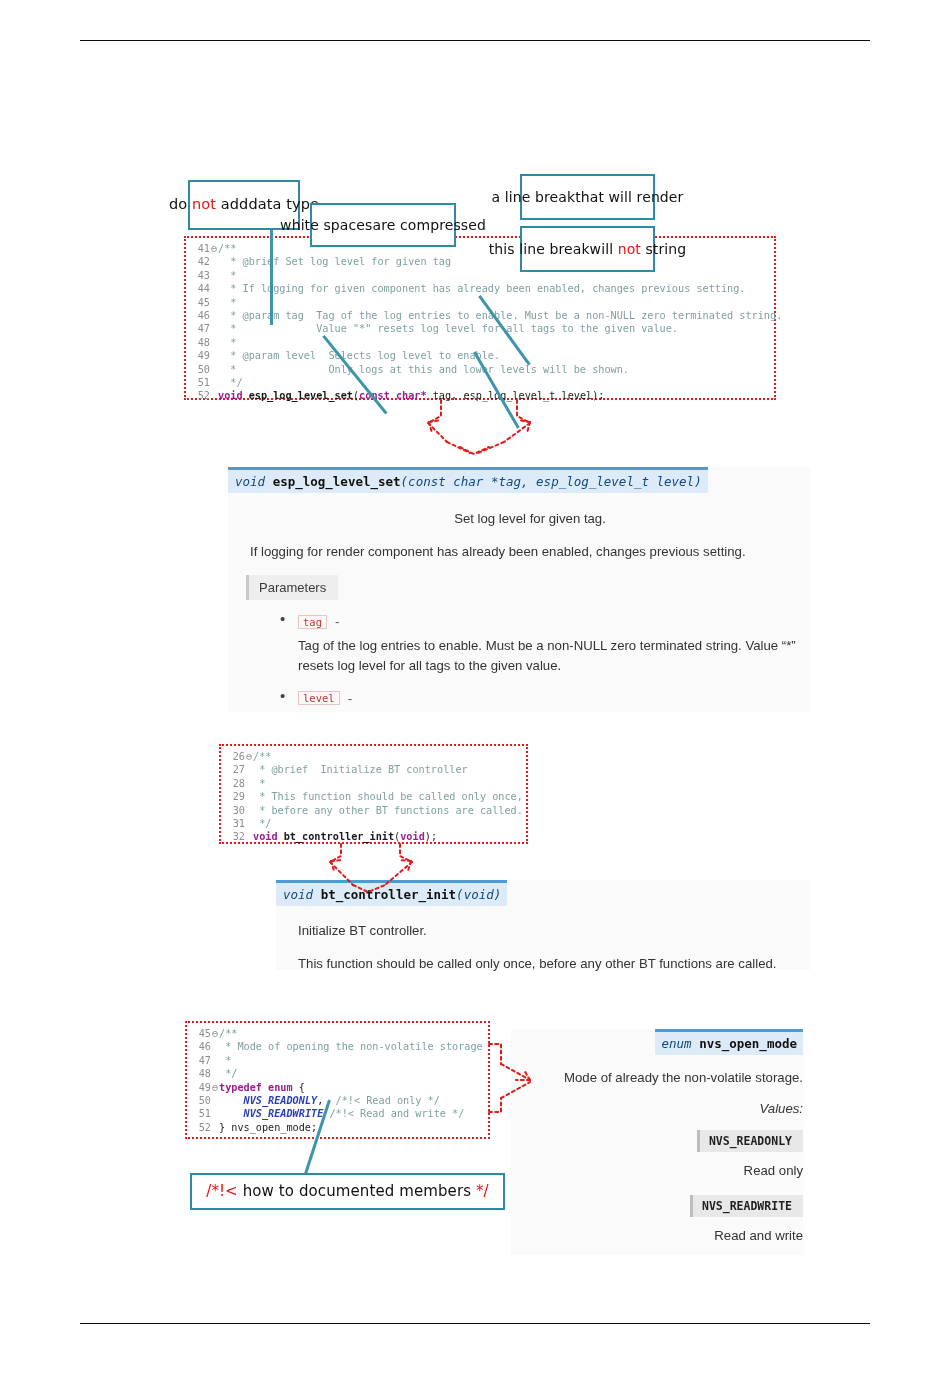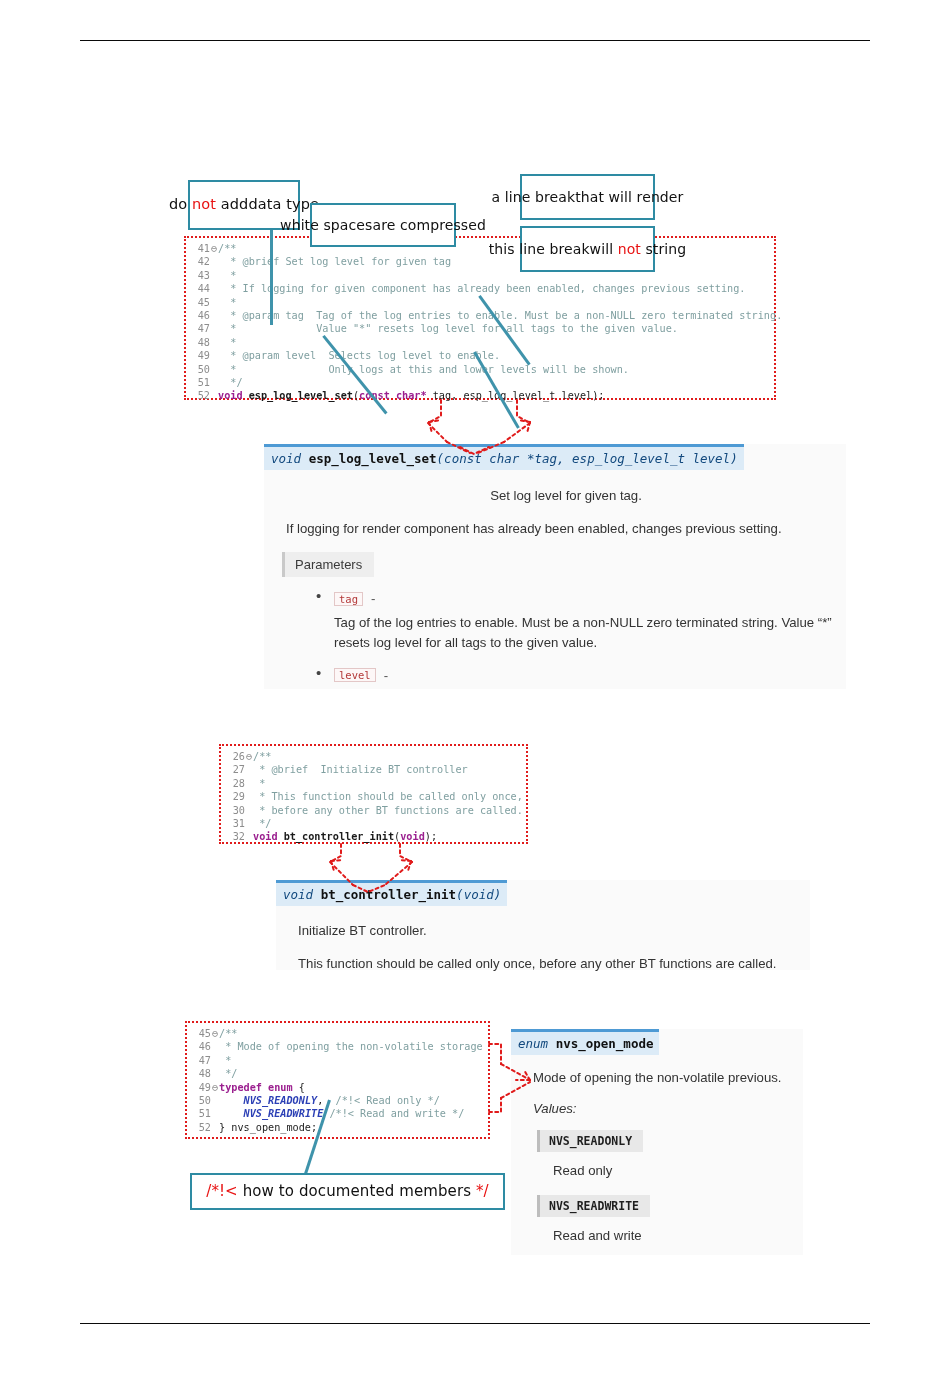--- a/index.html
+++ b/index.html
@@ -193,21 +193,21 @@
       <span class="ln"><span>will </span><span class="red">not</span><span> string</span></span>
     </div>
 
   <div class="leader" style="left:270px; top:230px; width:2.5px; height:95px;"></div>
   <div class="leader" style="left:322px; top:336px; width:2.5px; height:100px; transform: rotate(-39deg); transform-origin: 50% 0;"></div>
   <div class="leader" style="left:478px; top:296px; width:2.5px; height:85px; transform: rotate(-36deg); transform-origin: 50% 0;"></div>
   <div class="leader" style="left:473px; top:352px; width:2.5px; height:88px; transform: rotate(-30deg); transform-origin: 50% 0;"></div>
 
   <div class="codeblock" style="left:184px; top:236px; width:592px; height:164px;"><span class="row"><span class="ln-num">41</span><span class="fold">⊖</span><span class="cmt">/**</span></span><span class="row"><span class="ln-num">42</span><span class="fold"> </span><span class="cmt">  * @brief Set log level for given tag</span></span><span class="row"><span class="ln-num">43</span><span class="fold"> </span><span class="cmt">  *</span></span><span class="row"><span class="ln-num">44</span><span class="fold"> </span><span class="cmt">  * If logging for given component has already been enabled, changes previous setting.</span></span><span class="row"><span class="ln-num">45</span><span class="fold"> </span><span class="cmt">  *</span></span><span class="row"><span class="ln-num">46</span><span class="fold"> </span><span class="cmt">  * @param tag  Tag of the log entries to enable. Must be a non-NULL zero terminated string.</span></span><span class="row"><span class="ln-num">47</span><span class="fold"> </span><span class="cmt">  *             Value "*" resets log level for all tags to the given value.</span></span><span class="row"><span class="ln-num">48</span><span class="fold"> </span><span class="cmt">  *</span></span><span class="row"><span class="ln-num">49</span><span class="fold"> </span><span class="cmt">  * @param level  Selects log level to enable.</span></span><span class="row"><span class="ln-num">50</span><span class="fold"> </span><span class="cmt">  *               Only logs at this and lower levels will be shown.</span></span><span class="row"><span class="ln-num">51</span><span class="fold"> </span><span class="cmt">  */</span></span><span class="row"><span class="ln-num">52</span><span class="fold"> </span><span class="kw">void</span><span class="plain"> </span><span class="fn">esp_log_level_set</span><span class="plain">(</span><span class="kw">const char*</span><span class="plain"> tag, esp_log_level_t level);</span></span></div>
 
-  <div class="docpanel" style="left:228px; top:444px; width:582px; height:245px;margin-left:36px;">
+  <div class="docpanel" style="left:228px; top:467px; width:582px; height:245px;">
     <div class="sig" style="margin-left:0px; margin-top:0px;"><span class="tparam">void </span><b>esp_log_level_set</b><span class="tparam">(</span><i class="tparam">const</i><span class="tparam">  char *</span><i class="tparam">tag</i><span class="tparam">, </span><span class="tparam">esp_log_level_t </span><i class="tparam">level</i><span class="tparam">)</span></div>
     <div class="doc-p" style="margin:16px 0 0 22px;text-align:center;">Set log level for given tag.</div>
     <div class="doc-p" style="margin:14px 0 0 22px;">If logging for render component has already been enabled, changes previous setting.</div>
     <div style="margin:14px 0 0 18px;">
       <span class="param-head">Parameters</span>
     </div>
 
     <div style="position:relative; margin:12px 0 0 52px;">
       <span class="bullet" style="left:0px; top:-2px;">•</span>
       <span class="pname" style="margin-left:18px;">tag</span>
@@ -258,23 +258,23 @@
       <path d="M 501,78 L 530,62"></path>
     </g>
   </svg>
 
   <div class="leader" style="left:328px; top:1100px; width:2.5px; height:78px; transform: rotate(18deg); transform-origin: 50% 0;"></div>
 
   <div class="callout" style="left:190px; top:1173px; width:315px; height:37px; font-size:15px;">
       <span class="ln"><span class="red">/*!&lt;</span><span> how to documented members </span><span class="red">*/</span></span>
     </div>
 
-  <div class="docpanel" style="left:511px; top:1029px; width:292px; height:226px;">
+  <div class="docpanel" style="left:511px; top:1029px; width:292px; height:226px;text-align:right;">
     <div class="sig"><i class="tparam">enum </i><b>nvs_open_mode</b></div>
-    <div class="doc-p" style="margin:13px 0 0 22px;">Mode of opening the non-volatile previous.</div>
+    <div class="doc-p" style="margin:13px 0 0 22px;">Mode of already the non-volatile storage.</div>
     <div class="doc-p ital" style="margin:12px 0 0 22px;">Values:</div>
     <div style="margin:12px 0 0 26px;">
       <span class="enum-val">NVS_READONLY</span>
     </div>
     <div class="doc-p" style="margin:9px 0 15px 42px;">Read only</div>
     <div style="margin:14px 0 0 26px;">
       <span class="enum-val">NVS_READWRITE</span>
     </div>
     <div class="doc-p" style="margin:9px 0 0 42px;">Read and write</div>
   </div>

